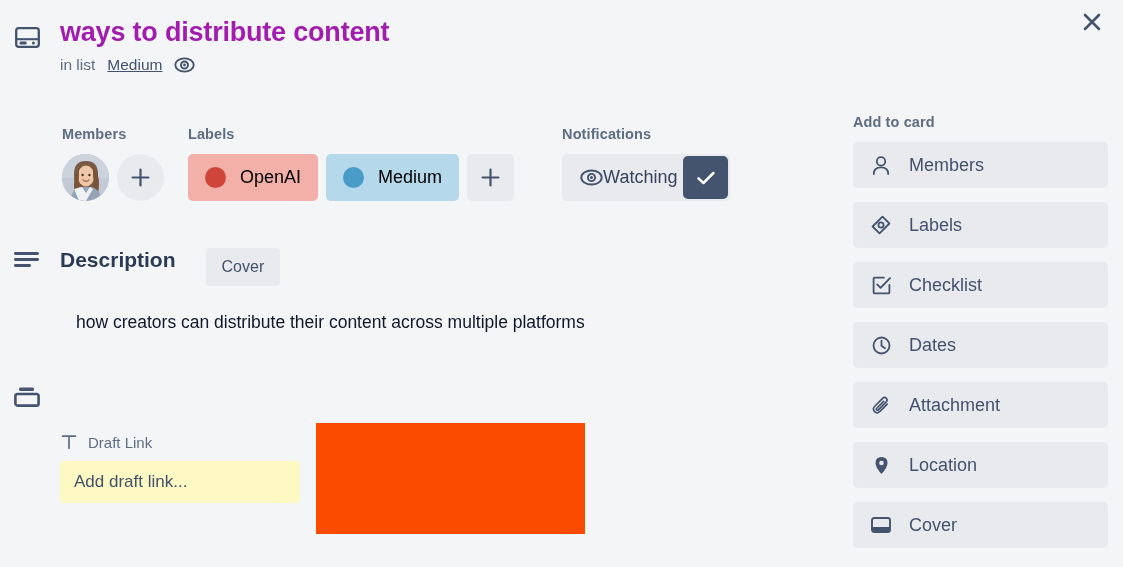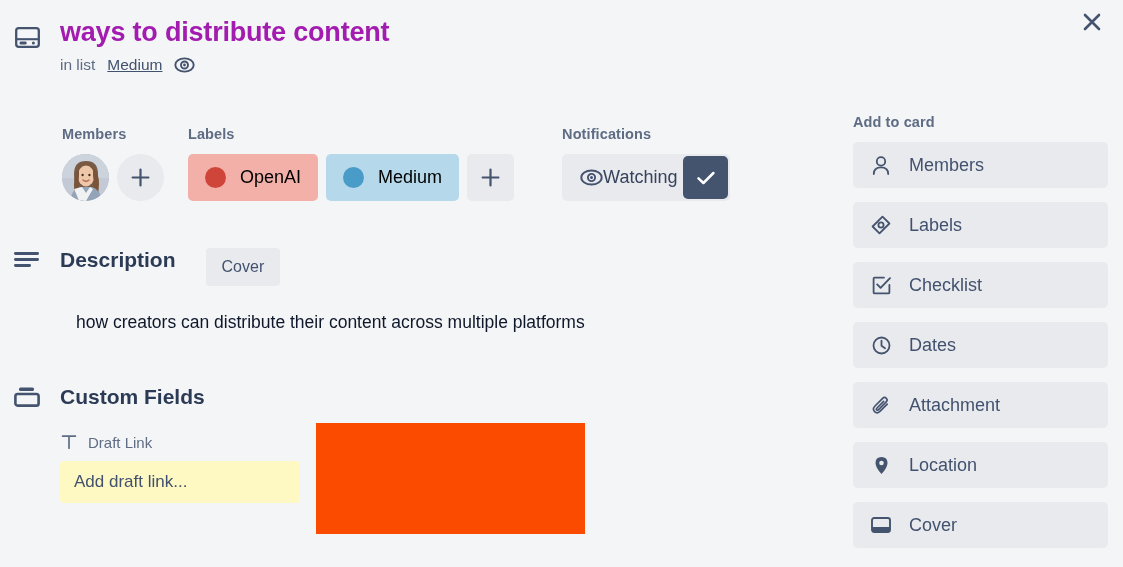--- a/index.html
+++ b/index.html
@@ -449,21 +449,20 @@
   </div>
 
   <div class="section cf-section">
     <div class="section-head">
       <span class="section-icon">
         <svg width="26" height="22" viewBox="0 0 26 22">
           <rect x="5" y="0.5" width="15" height="3.4" rx="1.5" fill="#44536e"></rect>
           <rect x="1.4" y="7" width="23.2" height="11.6" rx="2.2" fill="none" stroke="#44536e" stroke-width="2.6"></rect>
         </svg>
       </span>
-      <span class="section-title">Custom Fields</span>
     </div>
     <div class="cf-field">
       <div class="cf-field-head">
         <span class="cf-field-icon">
           <svg width="16" height="16" viewBox="0 0 16 16">
             <path d="M1.6 2.2 H14.4 M8 2.2 V14.2" stroke="#5e6c84" stroke-width="1.7" stroke-linecap="round"></path>
           </svg>
         </span>
         <span class="cf-field-name">Draft Link</span>
       </div>

